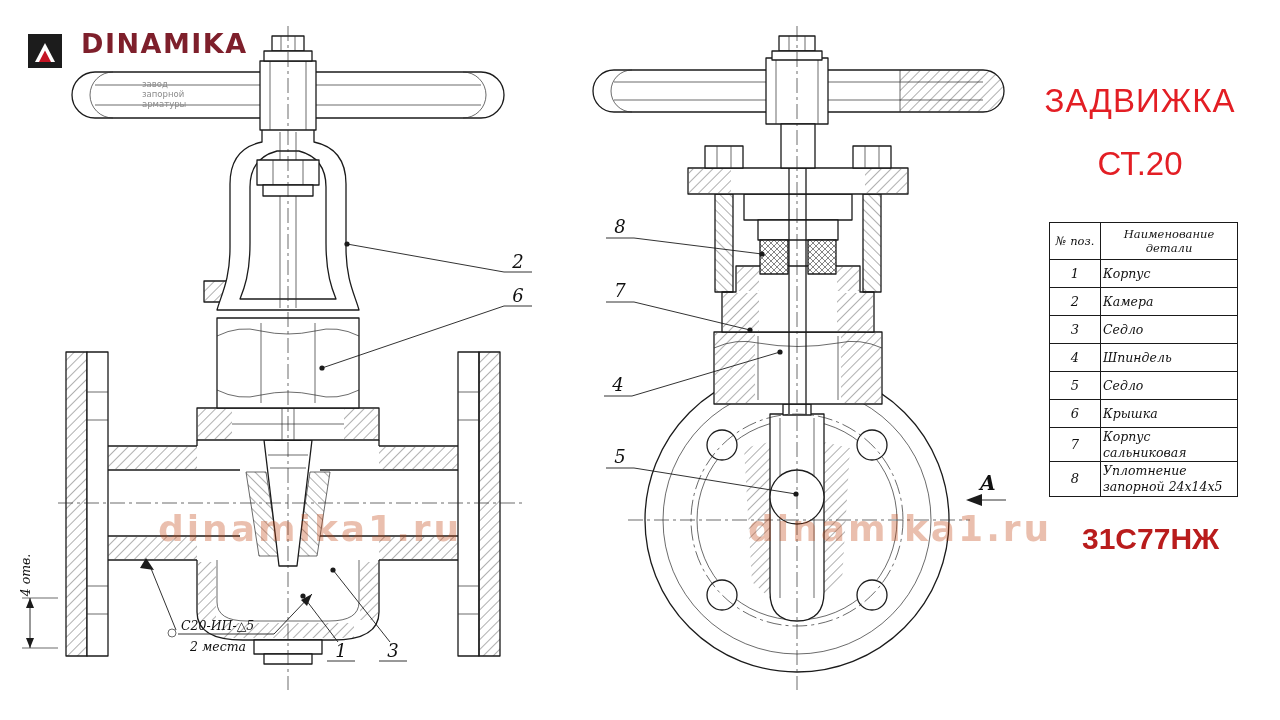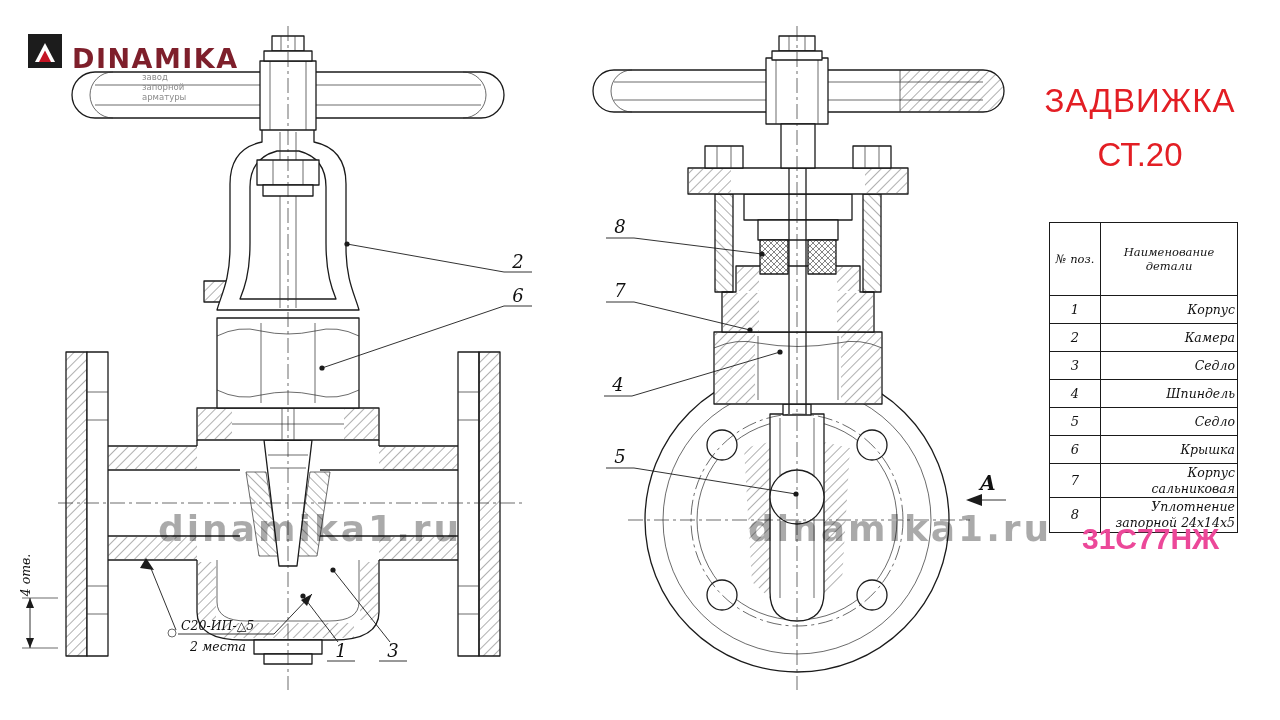--- a/index.html
+++ b/index.html
@@ -11,45 +11,45 @@
   .ol{fill:none;stroke:#1b1b1b;stroke-width:1.3;stroke-linejoin:round}
   .tl{fill:none;stroke:#2b2b2b;stroke-width:0.7}
   .cl{fill:none;stroke:#2b2b2b;stroke-width:0.7;stroke-dasharray:15 4 3 4}
   .ldr{fill:none;stroke:#1b1b1b;stroke-width:0.9}
   .dot{fill:#1b1b1b;stroke:none}
   text.callout{font:italic 18px "DejaVu Serif",serif;fill:#101010}
   text.ann{font:italic 12.5px "DejaVu Serif",serif;fill:#101010}
   text.viewlbl{font:italic 700 20px "DejaVu Serif",serif;fill:#101010}
 
   
-  .logo{position:absolute;left:26px;top:30px;display:flex;align-items:flex-end;gap:6px}
+  .logo{position:absolute;left:26px;top:30px;display:flex;align-items:flex-start;gap:15px}
   .logo-text{font-weight:bold;font-size:27px;color:#7e1f2b;letter-spacing:1.5px;line-height:1}
-  .logo-tagline{position:absolute;left:142px;top:72px;font-size:8.5px;line-height:10px;color:#8b8b8b}
+  .logo-tagline{position:absolute;left:142px;top:79px;font-size:8.5px;line-height:10px;color:#8b8b8b}
 
   
   .title-block{position:absolute;left:1035px;top:82px;width:210px;text-align:center;
                color:#e31e24;font-weight:normal;font-family:"Liberation Sans",sans-serif}
   .title-line1{font-size:33px;letter-spacing:1px}
-  .title-line2{font-size:33px;margin-top:16px}
-  .models{position:absolute;left:1082px;top:524px;color:#ec4899;font-weight:bold;
+  .title-line2{font-size:33px;margin-top:25px}
+  .models{position:absolute;left:1082px;top:524px;color:#b91c1c;font-weight:bold;
           font-size:30px;line-height:1;font-family:"Liberation Sans",sans-serif}
   .model{margin-bottom:21px}
 
   
   .parts-table{position:absolute;left:1049px;top:222px;border-collapse:collapse;background:#fff;
                border:1.5px solid #111;color:#111}
   .parts-table th,.parts-table td{border:1px solid #1a1a1a}
-  .parts-table th{font:italic 11.5px "DejaVu Serif",serif;font-weight:normal;padding:21px 2px;height:30px}
+  .parts-table th{font:italic 11.5px "DejaVu Serif",serif;font-weight:normal;padding:3px 2px;height:30px}
   th.col-num{width:46px}
   th.col-name{width:132px}
   td.num{font:italic 13px "DejaVu Serif",serif;text-align:center;height:25px}
-  td.name{font:italic 12.5px "DejaVu Serif",serif;text-align:right;line-height:1.25;padding:1px 2px}
-
-  
-  .watermark{position:absolute;font-size:36px;font-weight:bold;color:#000000;opacity:.33;
+  td.name{font:italic 12.5px "DejaVu Serif",serif;text-align:left;line-height:1.25;padding:1px 2px}
+
+  
+  .watermark{position:absolute;font-size:36px;font-weight:bold;color:#c2410c;opacity:.33;
              letter-spacing:3px;font-family:"DejaVu Sans",sans-serif}
 </style>
 </head>
 <body>
 
 <svg class="drawing" width="1280" height="720" viewBox="0 0 1280 720">
   <defs>
     <pattern id="h1" width="7" height="7" patternUnits="userSpaceOnUse" patternTransform="rotate(45)">
       <line x1="0" y1="0" x2="0" y2="7" stroke="#3a3a3a" stroke-width="0.8"></line>
     </pattern>

